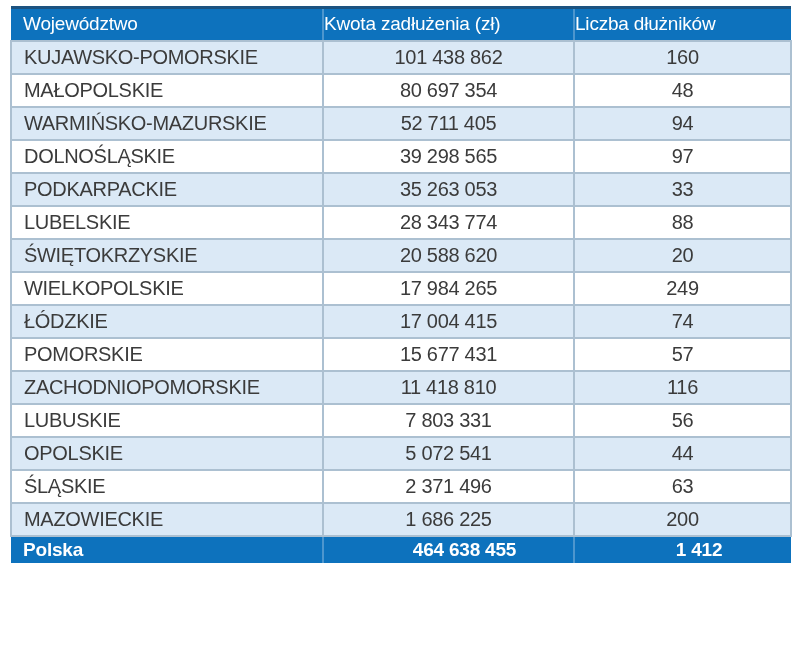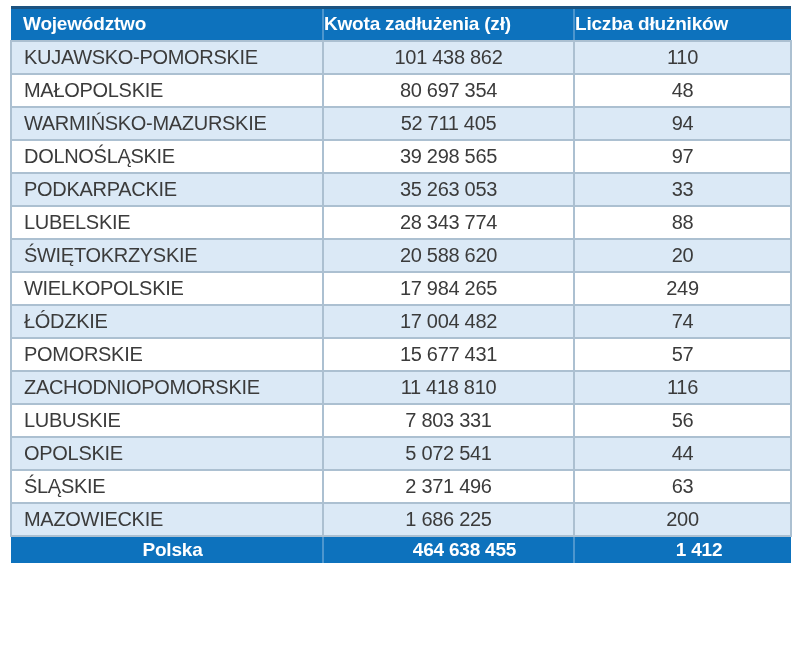--- a/index.html
+++ b/index.html
@@ -31,21 +31,21 @@
     table-layout: fixed;
   }
   col.c1 { width: 312px; }
   col.c2 { width: 251px; }
   col.c3 { width: 217px; }
 
   thead th {
     background: var(--header-bg);
     color: var(--header-text);
     font-size: 19px;
-    font-weight: bold;
+    font-weight: normal;
     height: 33px;
     border-top: 3px solid var(--header-top);
     border-bottom: 2px solid var(--grid-border);
     padding: 0;
     letter-spacing: -0.2px;
   }
   thead th.col-left {
     text-align: left;
     padding-left: 12px;
   }
@@ -72,21 +72,21 @@
     background: var(--header-bg);
     color: var(--header-text);
     font-size: 19px;
     font-weight: bold;
     height: 27px;
     padding: 0;
     border-top: 2px solid var(--grid-border);
     letter-spacing: -0.2px;
   }
   tfoot td.col-left {
-    text-align: center;
+    text-align: left;
     padding-left: 12px;
   }
   tfoot td.col-center { text-align: center; }
   tfoot td + td { border-left: 2px solid var(--header-divider); padding-left: 32px; }
 </style>
 </head>
 <body>
 
 <div class="page">
   <table class="debt-table">
@@ -99,21 +99,21 @@
       <tr>
         <th class="col-left">Województwo</th>
         <th class="col-center">Kwota zadłużenia (zł)</th>
         <th class="col-center">Liczba dłużników</th>
       </tr>
     </thead>
     <tbody id="table-body">
         <tr>
           <td class="col-left">KUJAWSKO-POMORSKIE</td>
           <td class="col-center">101 438 862</td>
-          <td class="col-center">110</td>
+          <td class="col-center">160</td>
         </tr>
         <tr>
           <td class="col-left">MAŁOPOLSKIE</td>
           <td class="col-center">80 697 354</td>
           <td class="col-center">48</td>
         </tr>
         <tr>
           <td class="col-left">WARMIŃSKO-MAZURSKIE</td>
           <td class="col-center">52 711 405</td>
           <td class="col-center">94</td>
@@ -138,21 +138,21 @@
           <td class="col-center">20 588 620</td>
           <td class="col-center">20</td>
         </tr>
         <tr>
           <td class="col-left">WIELKOPOLSKIE</td>
           <td class="col-center">17 984 265</td>
           <td class="col-center">249</td>
         </tr>
         <tr>
           <td class="col-left">ŁÓDZKIE</td>
-          <td class="col-center">17 004 482</td>
+          <td class="col-center">17 004 415</td>
           <td class="col-center">74</td>
         </tr>
         <tr>
           <td class="col-left">POMORSKIE</td>
           <td class="col-center">15 677 431</td>
           <td class="col-center">57</td>
         </tr>
         <tr>
           <td class="col-left">ZACHODNIOPOMORSKIE</td>
           <td class="col-center">11 418 810</td>

